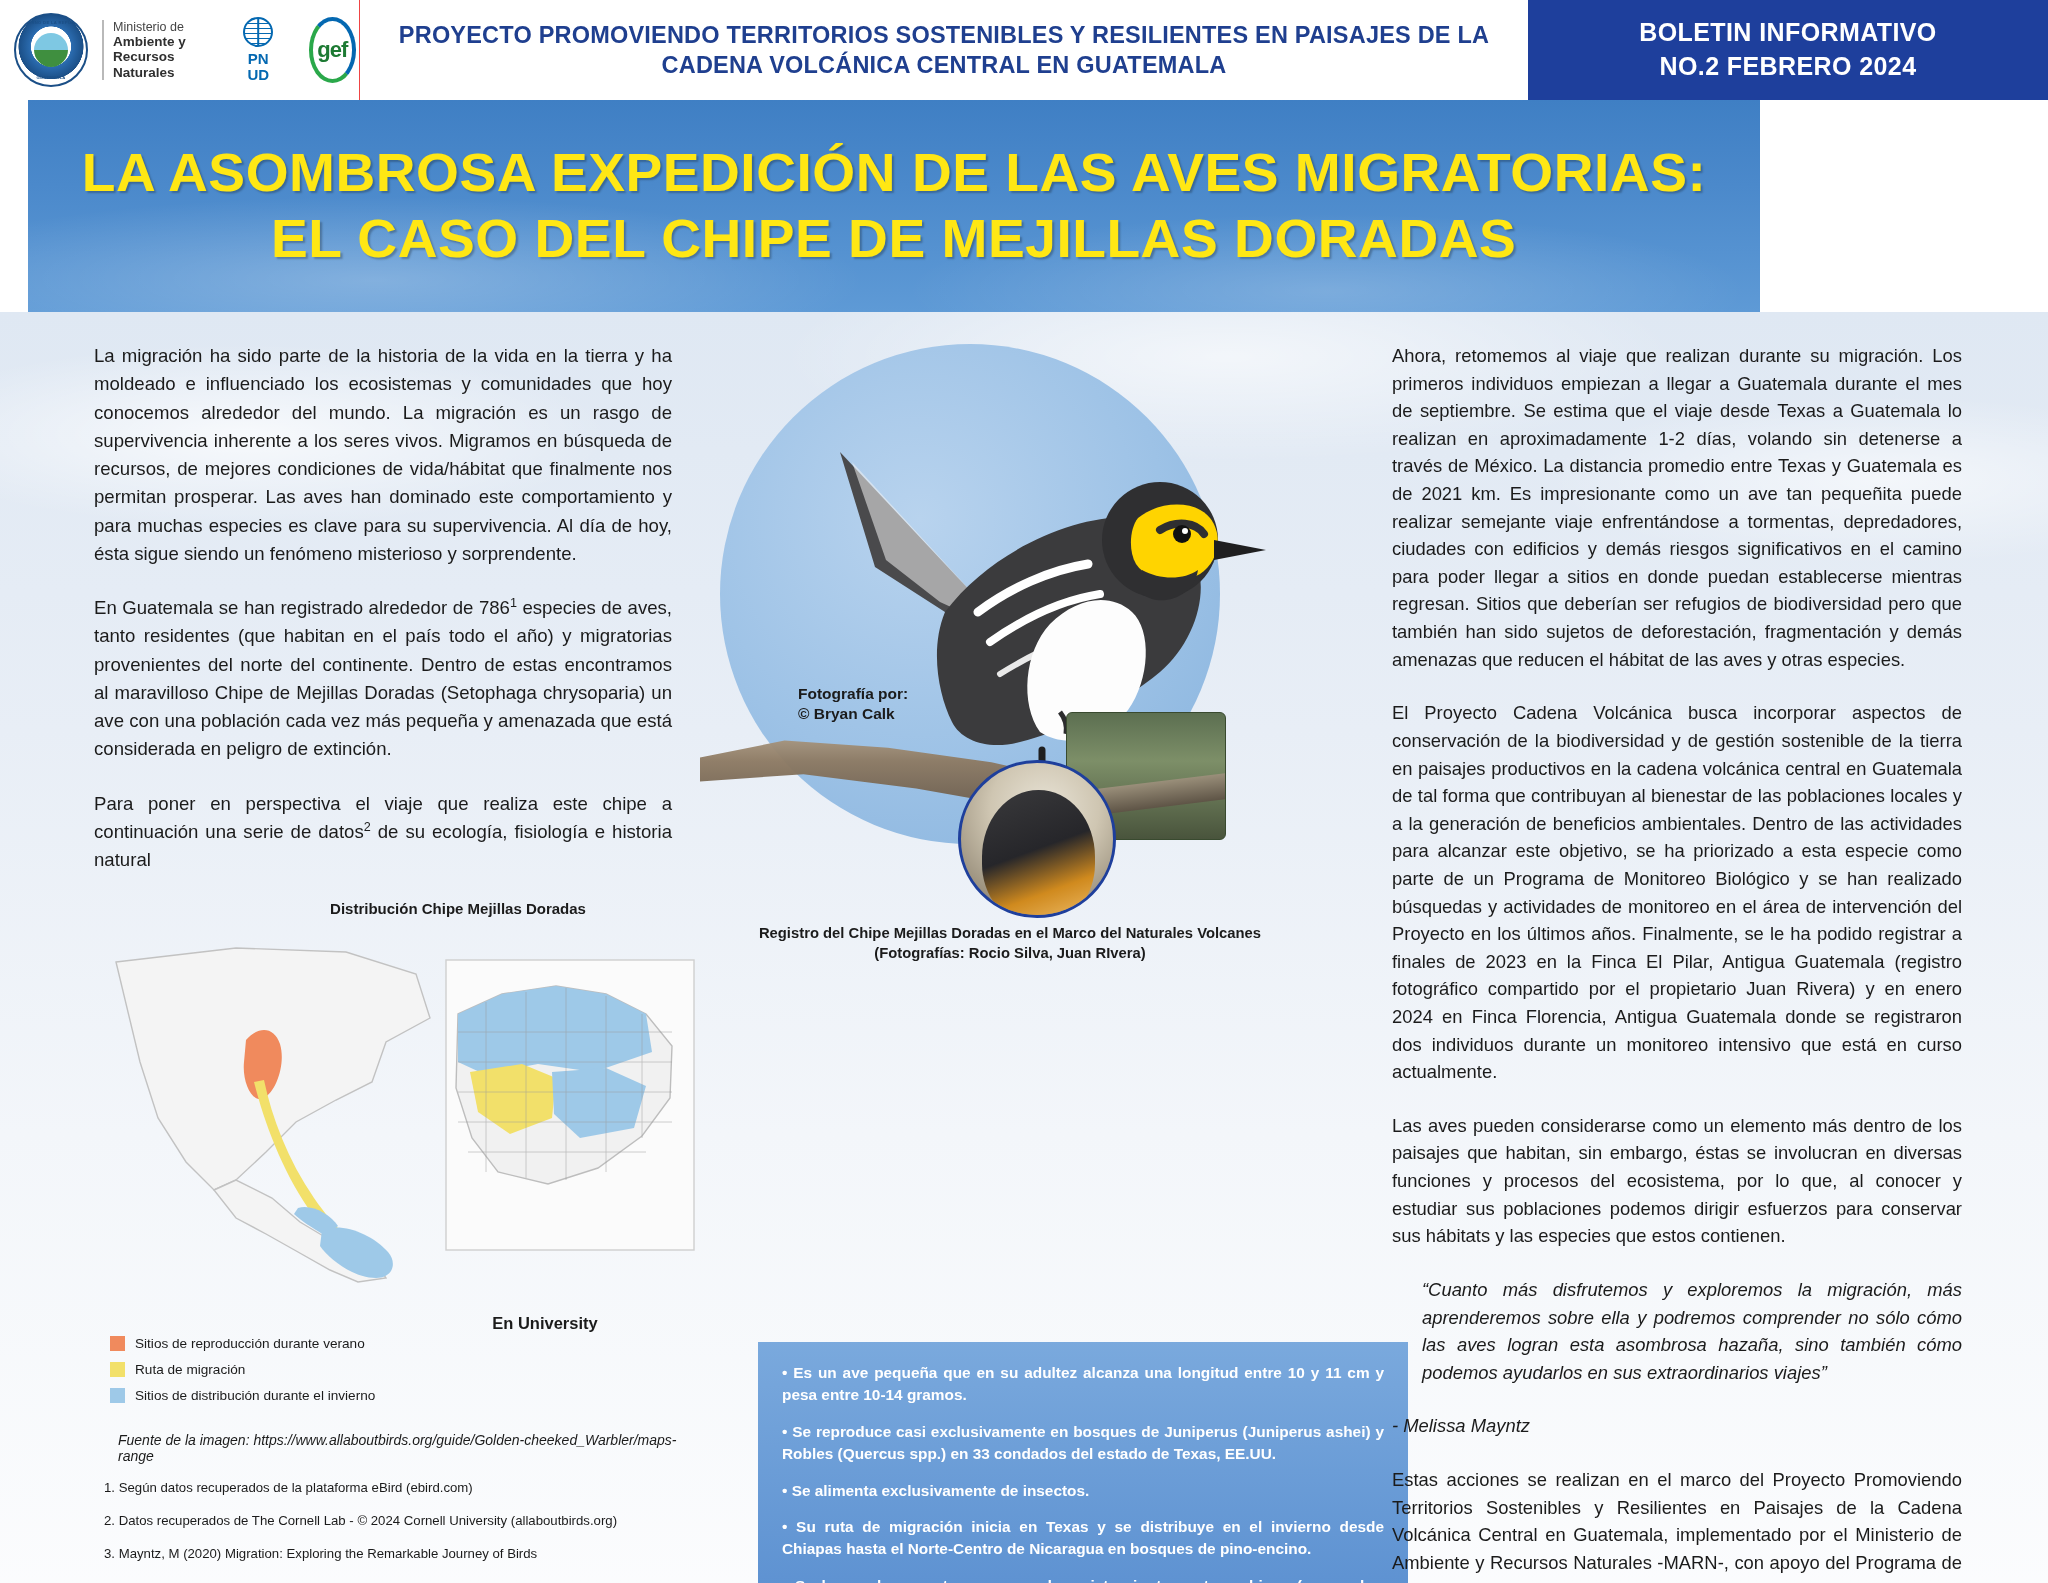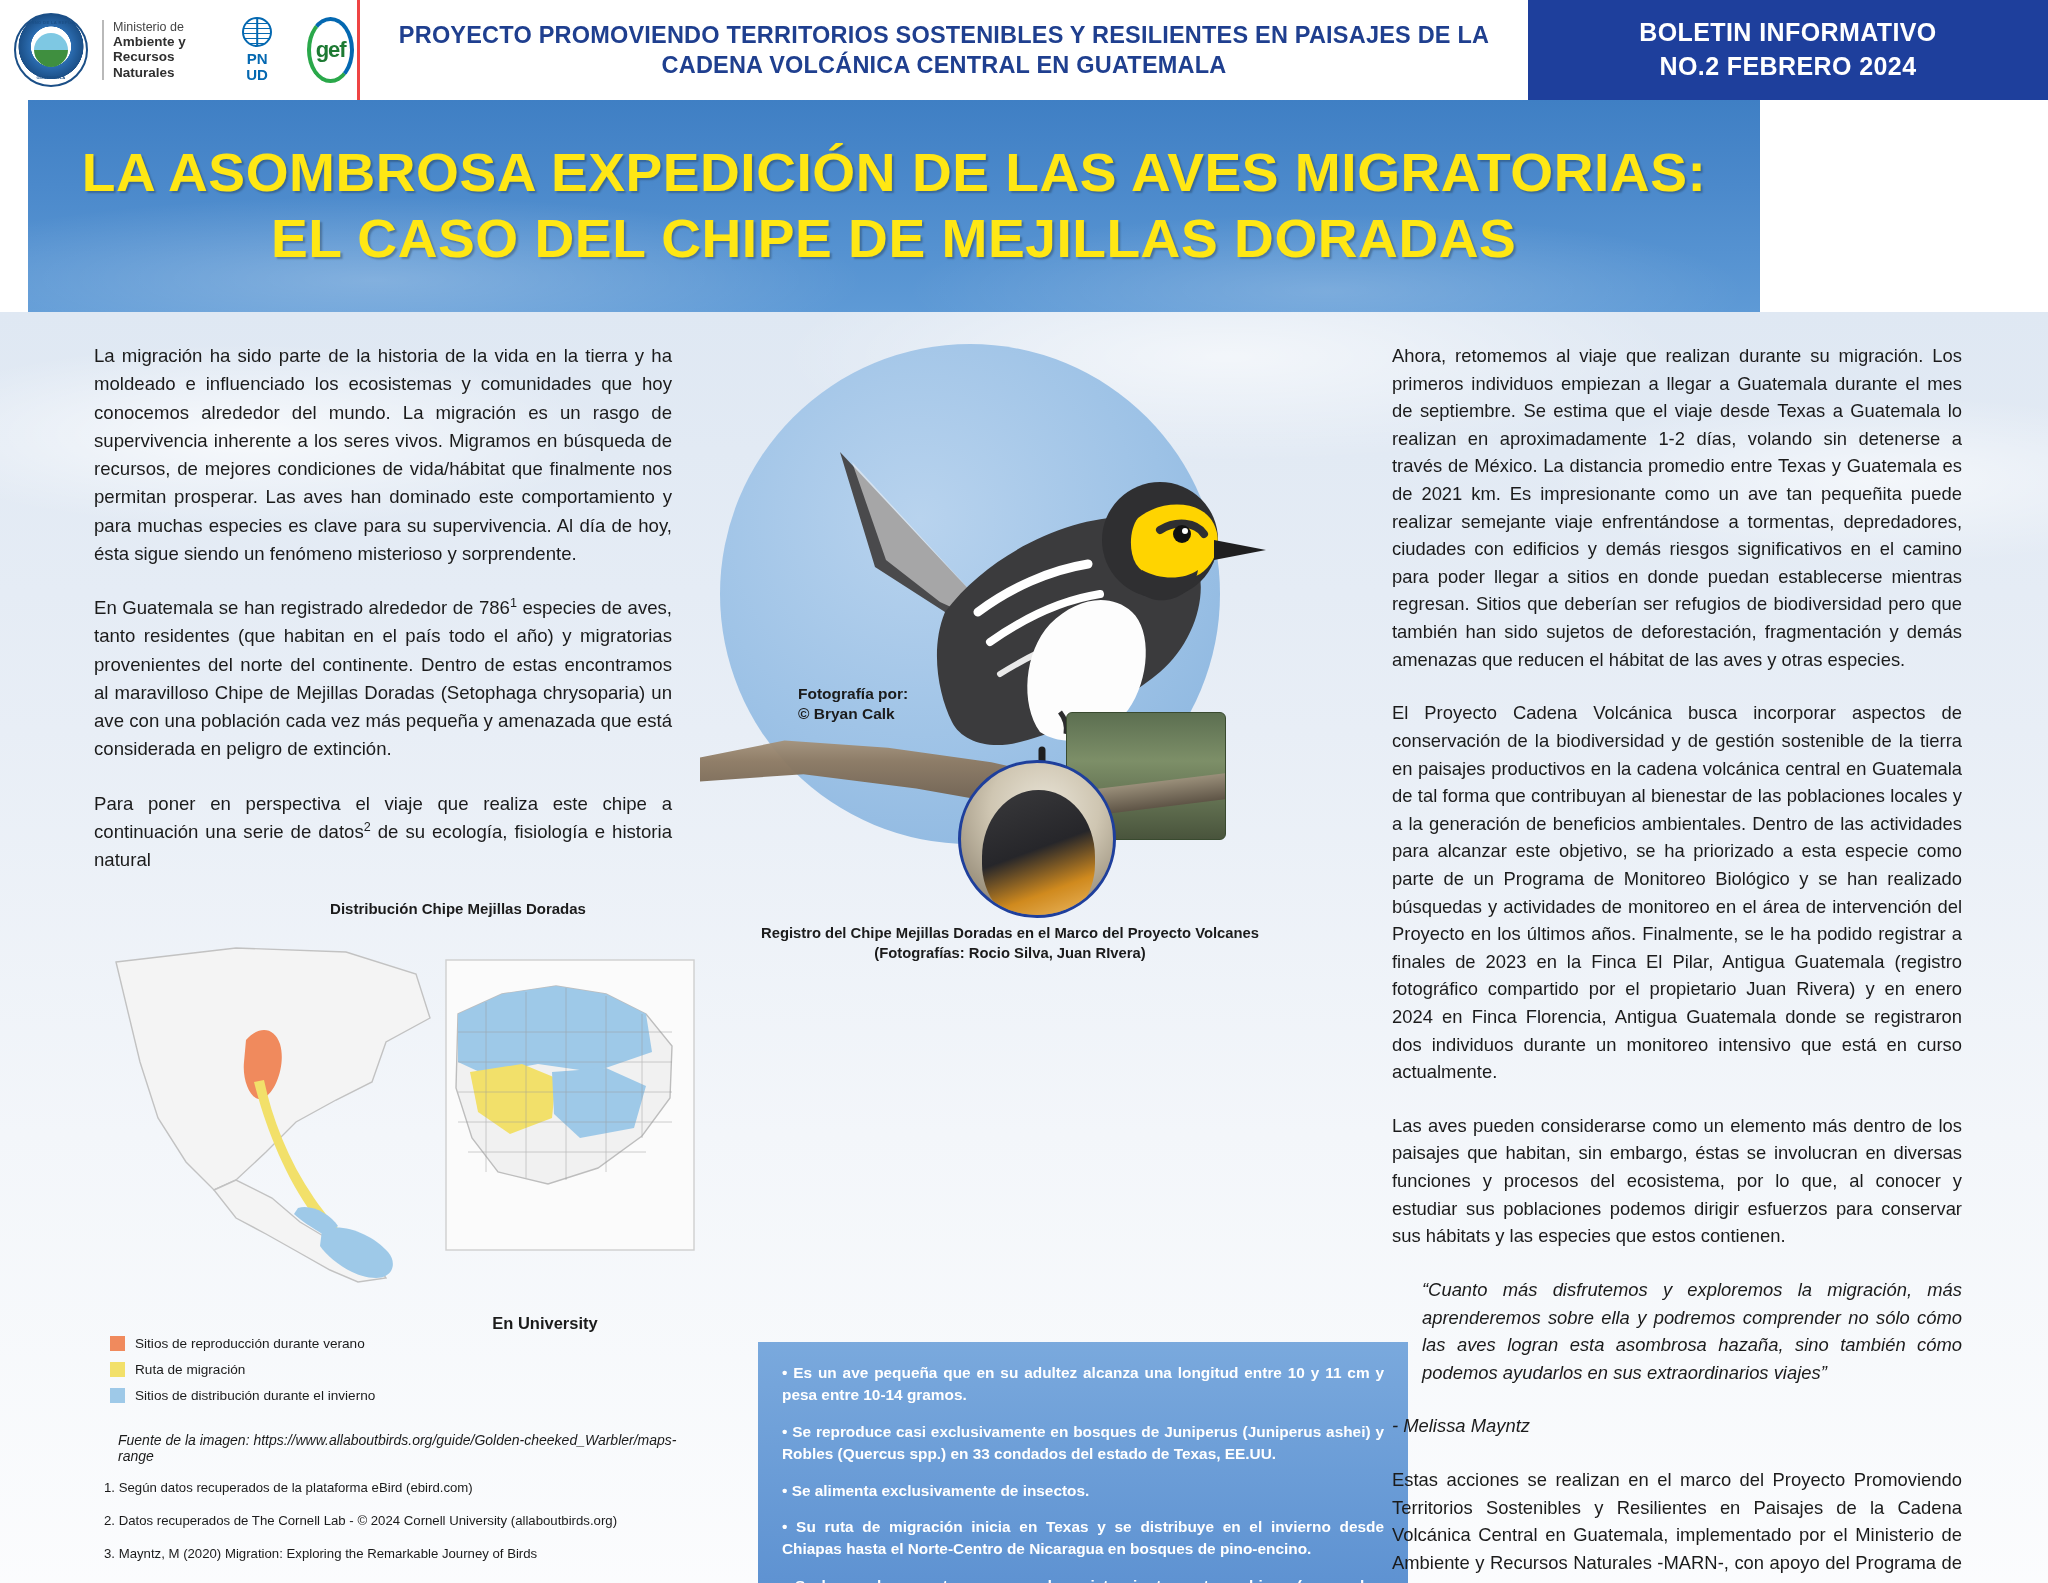--- a/index.html
+++ b/index.html
@@ -14,21 +14,21 @@
 
   
   .header {
     position: absolute; left: 0; top: 0; width: 2048px; height: 100px;
     background: #ffffff;
     display: flex; align-items: stretch;
   }
   .logo-box {
     width: 360px; height: 100px; background: #ffffff;
     display: flex; align-items: center; gap: 14px; padding-left: 14px;
-    border-right: 3px solid #ef4444;
+    border-right: 1px solid #ef4444;
   }
   .seal {
     width: 74px; height: 74px; border-radius: 50%;
     background: radial-gradient(circle at 50% 45%, #ffffff 38%, #2b6cb0 39%, #1b4f87 62%, #ffffff 63%);
     border: 2px solid #1b4f87;
     position: relative; flex: none;
     overflow: hidden;
   }
   .seal::after {
     content: ""; position: absolute; left: 50%; top: 50%;
@@ -320,21 +320,21 @@
       <path d="M402 434 L408 480 M408 480 L388 504 M408 480 L430 498" stroke="#1f1f20" stroke-width="7" fill="none" stroke-linecap="round"></path>
     </svg>
     <div class="photo-credit">
       <div>Fotografía por:</div>
       <div>© Bryan Calk</div>
     </div>
     <div class="thumb-sq"></div>
     <div class="thumb-circ"></div>
   </div>
 
-  <div class="center-caption" style="left:730px;">Registro del Chipe Mejillas Doradas en el Marco del Proyecto Volcanes (Fotografías: Rocio Silva, Juan RIvera)</div>
+  <div class="center-caption" style="left:730px;">Registro del Chipe Mejillas Doradas en el Marco del Naturales Volcanes (Fotografías: Rocio Silva, Juan RIvera)</div>
 
   <div class="facts">
     <p>• Es un ave pequeña que en su adultez alcanza una longitud entre 10 y 11 cm y pesa entre 10-14 gramos.</p>
     <p>• Se reproduce casi exclusivamente en bosques de Juniperus (Juniperus ashei) y Robles (Quercus spp.) en 33 condados del estado de Texas, EE.UU.</p>
     <p>• Se alimenta exclusivamente de insectos.</p>
     <p>• Su ruta de migración inicia en Texas y se distribuye en el invierno desde Chiapas hasta el Norte-Centro de Nicaragua en bosques de pino-encino.</p>
     <p>• Se les suele encontrar en parvadas mixtas junto a otros chipes (su nombre común proviene de su canto particular “chip chip”).</p>
 
   </div>
 

